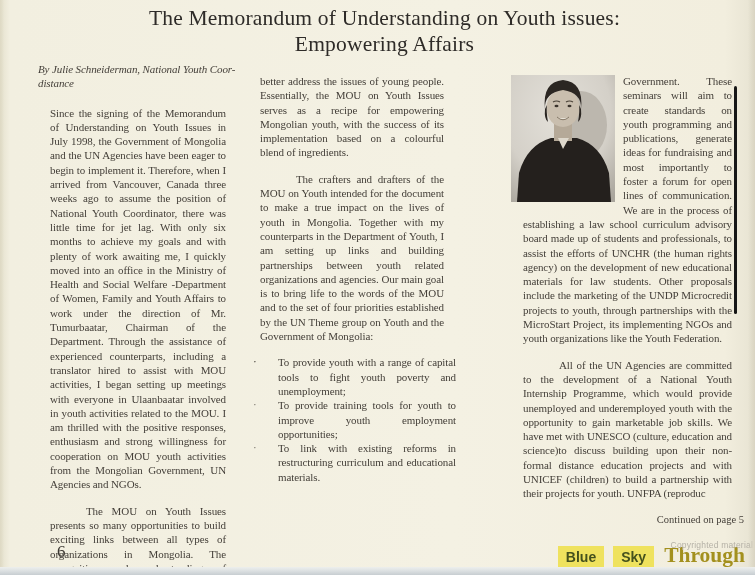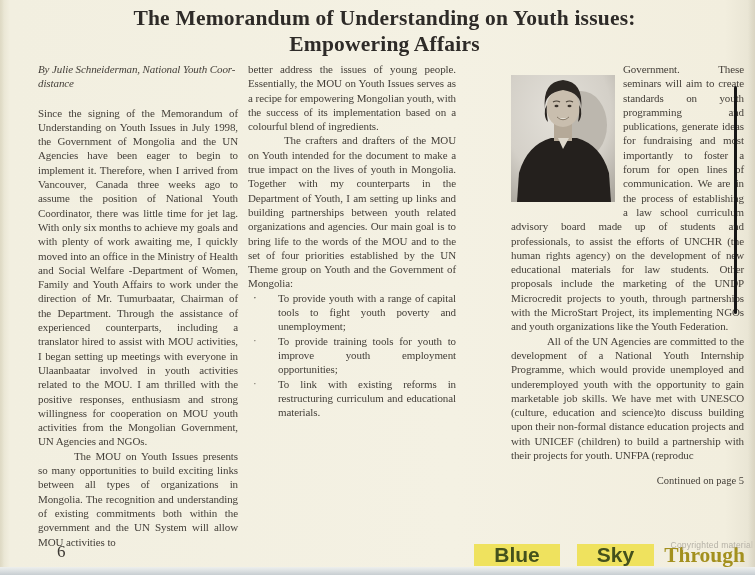--- a/index.html
+++ b/index.html
@@ -3,44 +3,44 @@
 <meta charset="utf-8">
 <style>
   html,body{margin:0;padding:0;background:#888;}
   .page{
     position:relative;width:755px;height:575px;overflow:hidden;
     background:linear-gradient(90deg,#e5e1cd 0,#f2efe0 10px,#f4f1e3 60%,#f2eede 96%,#e7e3d2 100%);
     font-family:"Liberation Serif",serif;color:#45403a;
   }
   .title{
     position:absolute;left:28px;right:14px;top:5px;text-align:center;
-    font-weight:bold;font-size:21.5px;line-height:26px;color:#2e2b28;letter-spacing:.2px;
+    font-weight:normal;font-size:21.5px;line-height:26px;color:#2e2b28;letter-spacing:.2px;
   }
   .col{position:absolute;top:62px;font-size:11px;line-height:14.3px;text-align:justify;letter-spacing:-0.1px;}
-  .col p{margin:0;}
+  .col p{margin:12px;}
   .col-1{left:38px;width:200px;}
   .col-2{left:248px;width:208px;}
   .col-3{left:511px;width:233px;}
   .byline{font-style:italic;margin-bottom:15px;}
   .byline span{display:block;}
   .indent{text-indent:36px;}
   .bullets{margin:0;padding:0;list-style:none;}
   .bullets li{position:relative;padding-left:30px;}
   .bullets .mark{position:absolute;left:5px;top:-1px;color:#6d685f;}
   .para-gap{margin-top:14px !important;}
   .photo-wrap{float:left;width:112px;height:146px;}
   .photo{margin-top:13px;width:104px;height:127px;display:block;}
   .continued{text-align:right;font-size:10.5px;margin-top:12px;letter-spacing:0;}
   .page-number{position:absolute;left:57px;bottom:13px;font-size:17px;color:#3c3833;}
   .footer{position:absolute;right:10px;bottom:7px;white-space:nowrap;}
   .footer .hl{
-    font-family:"Liberation Sans",sans-serif;font-weight:bold;font-size:21px;
-    color:#44511d;background:#efe25e;padding:0 20px;display:inline-block;line-height:22px;
+    font-family:"Liberation Sans",sans-serif;font-weight:bold;font-size:14px;
+    color:#44511d;background:#efe25e;padding:0 8px;display:inline-block;line-height:22px;
   }
-  .footer .hl + .hl{margin-left:13px;}
+  .footer .hl + .hl{margin-left:5px;}
   .footer .bulletin{
     font-family:"Liberation Serif",serif;font-weight:bold;font-size:21.5px;
     color:#a3901e;margin-left:6px;
   }
   .watermark{
     position:absolute;right:2px;bottom:25px;
     font-family:"Liberation Sans",sans-serif;font-size:8.5px;color:#b5b1a6;letter-spacing:.2px;
   }
   .black-mark{position:absolute;left:734px;top:86px;width:3px;height:228px;background:#161616;border-radius:2px;}
   .edge-right{position:absolute;right:0;top:0;width:7px;height:100%;background:linear-gradient(90deg,rgba(0,0,0,0) 0,#d9d4c2 100%);}

